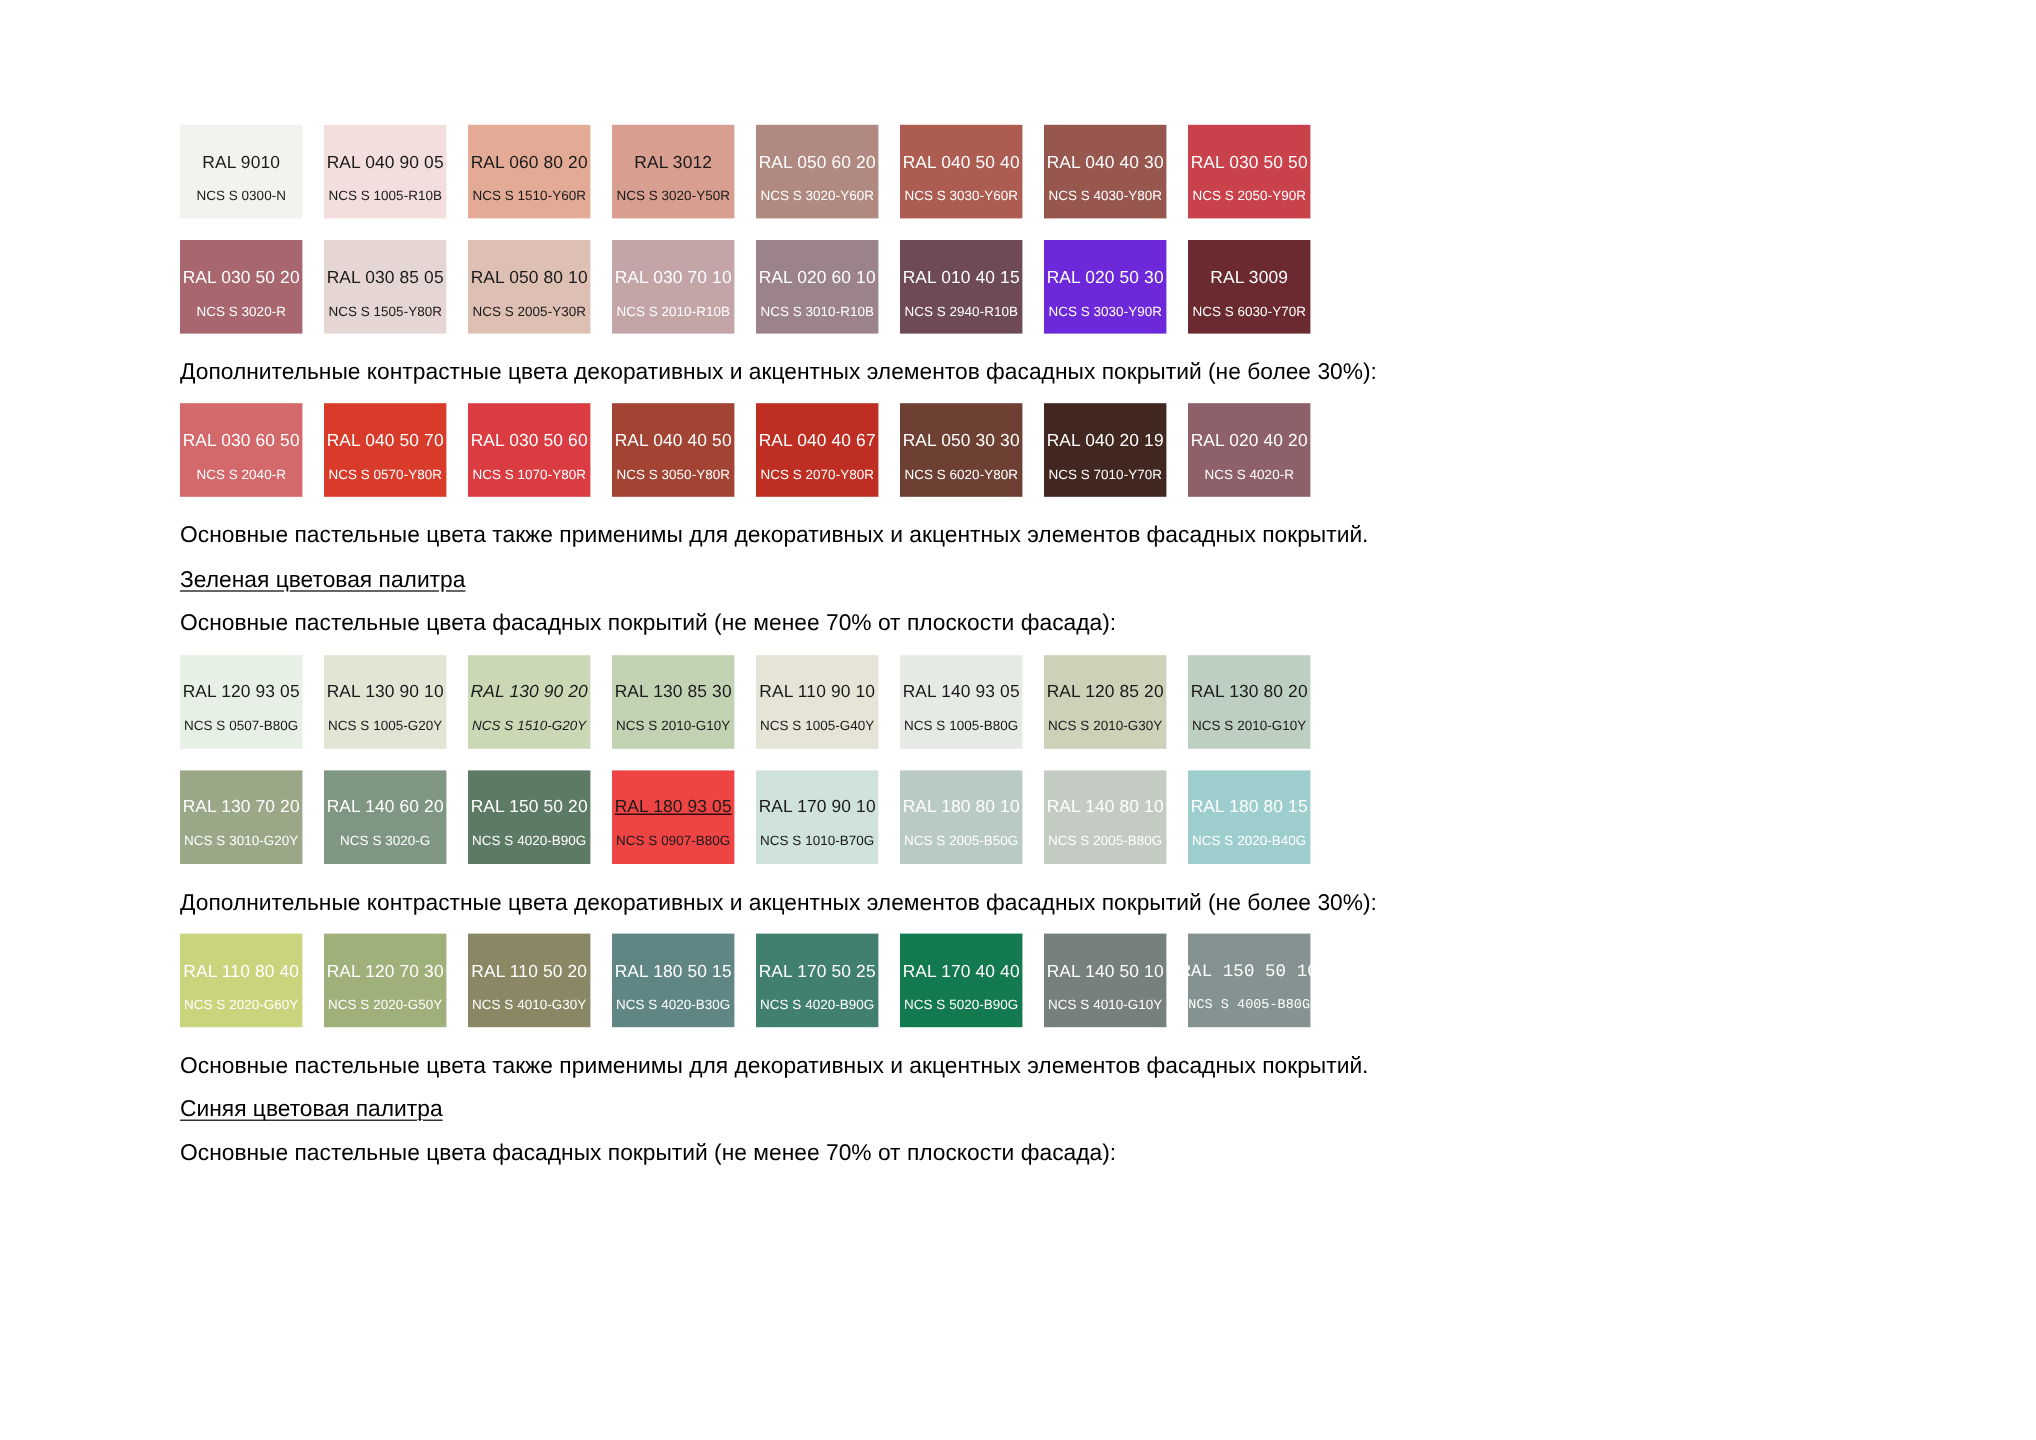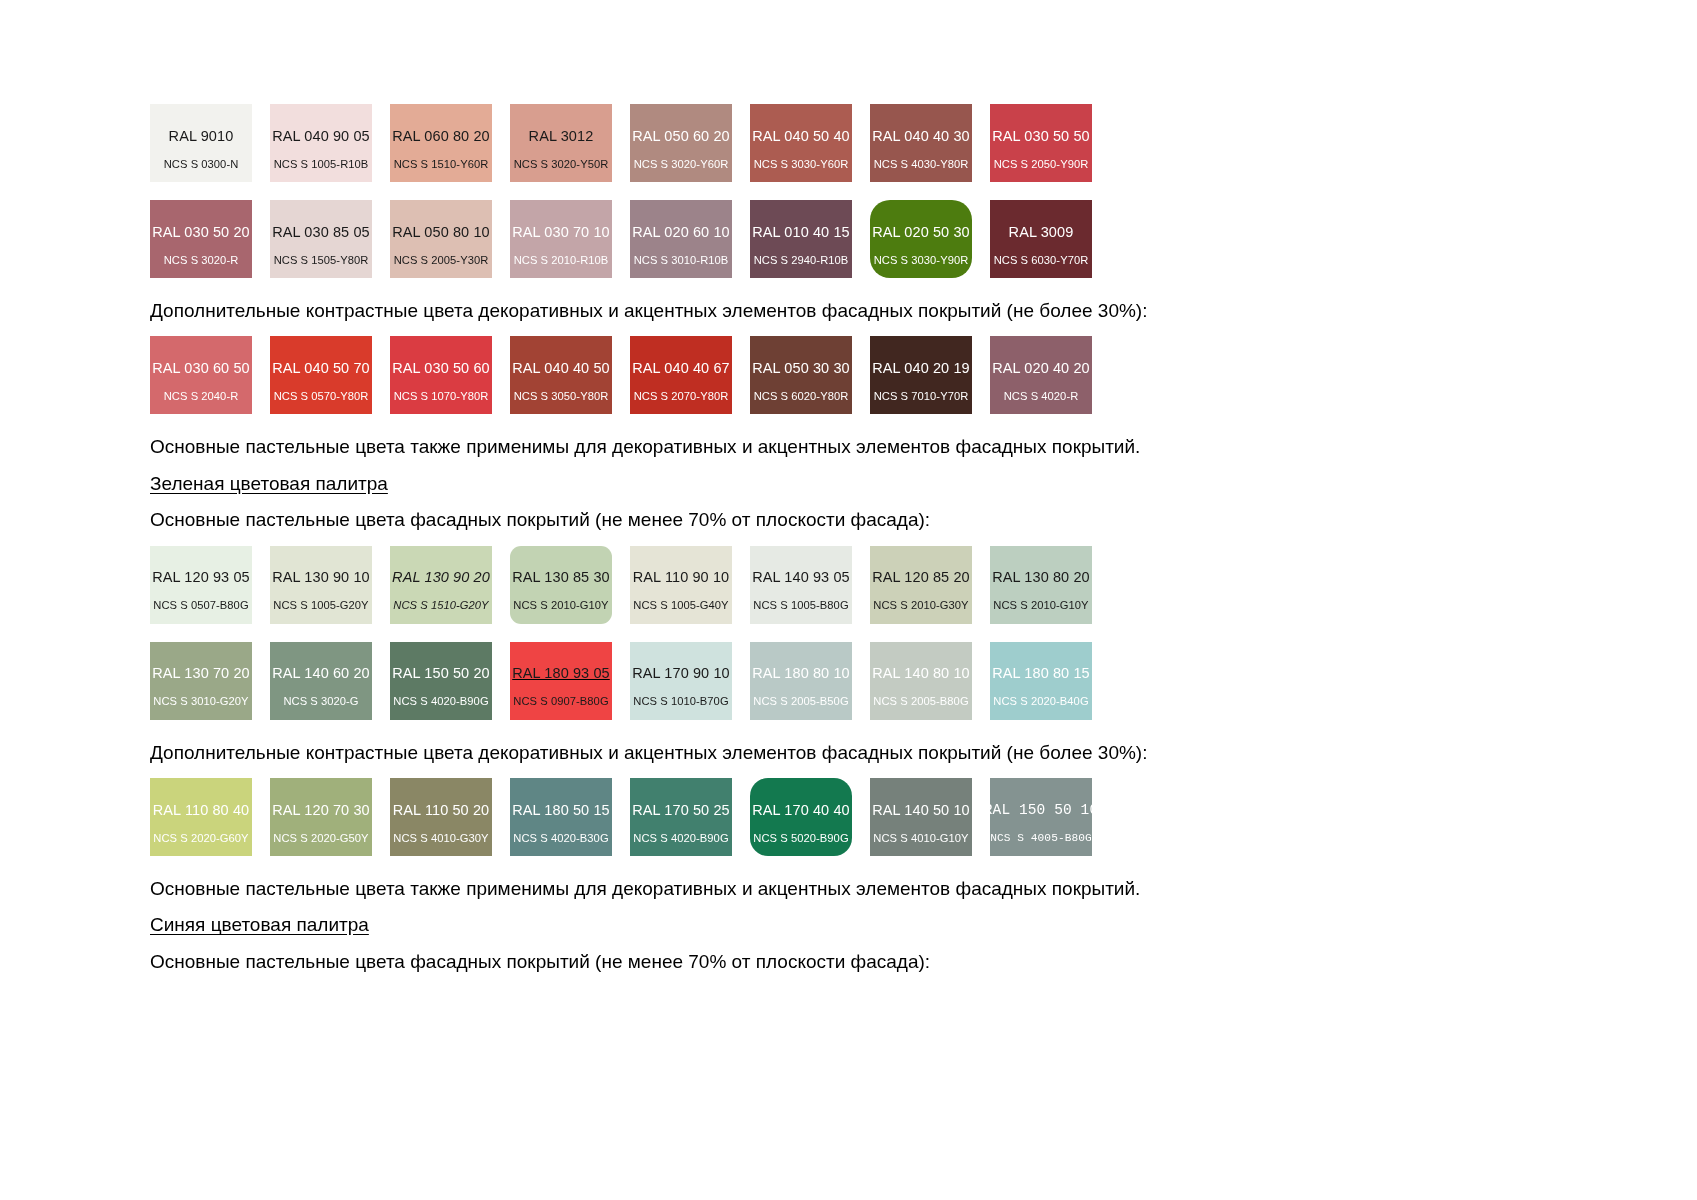--- a/index.html
+++ b/index.html
@@ -140,21 +140,21 @@
           <div class="ncs">NCS S 2010-R10B</div>
         </div>
         <div class="swatch dark" style="background: rgb(156, 131, 138);">
           <div class="ral">RAL 020 60 10</div>
           <div class="ncs">NCS S 3010-R10B</div>
         </div>
         <div class="swatch dark" style="background: rgb(109, 74, 85);">
           <div class="ral">RAL 010 40 15</div>
           <div class="ncs">NCS S 2940-R10B</div>
         </div>
-        <div class="swatch dark" style="background: #4d7c0f; border-radius: 20px;">
+        <div class="swatch dark" style="background: #6d28d9;">
           <div class="ral">RAL 020 50 30</div>
           <div class="ncs">NCS S 3030-Y90R</div>
         </div>
         <div class="swatch dark" style="background: rgb(107, 42, 47);">
           <div class="ral">RAL 3009</div>
           <div class="ncs">NCS S 6030-Y70R</div>
         </div>
       </div>
 
     <div class="gap-m"></div>
@@ -210,21 +210,21 @@
           <div class="ncs">NCS S 0507-B80G</div>
         </div>
         <div class="swatch light" style="background: rgb(225, 229, 212);">
           <div class="ral">RAL 130 90 10</div>
           <div class="ncs">NCS S 1005-G20Y</div>
         </div>
         <div class="swatch light" style="background: rgb(202, 216, 181); font-style: italic;">
           <div class="ral">RAL 130 90 20</div>
           <div class="ncs">NCS S 1510-G20Y</div>
         </div>
-        <div class="swatch light" style="background: rgb(194, 211, 179); border-radius: 11px;">
+        <div class="swatch light" style="background: rgb(194, 211, 179);">
           <div class="ral">RAL 130 85 30</div>
           <div class="ncs">NCS S 2010-G10Y</div>
         </div>
         <div class="swatch light" style="background: rgb(229, 228, 214);">
           <div class="ral">RAL 110 90 10</div>
           <div class="ncs">NCS S 1005-G40Y</div>
         </div>
         <div class="swatch light" style="background: rgb(230, 234, 228);">
           <div class="ral">RAL 140 93 05</div>
           <div class="ncs">NCS S 1005-B80G</div>
@@ -293,21 +293,21 @@
           <div class="ncs">NCS S 4010-G30Y</div>
         </div>
         <div class="swatch dark" style="background: rgb(95, 134, 133);">
           <div class="ral">RAL 180 50 15</div>
           <div class="ncs">NCS S 4020-B30G</div>
         </div>
         <div class="swatch dark" style="background: rgb(65, 128, 110);">
           <div class="ral">RAL 170 50 25</div>
           <div class="ncs">NCS S 4020-B90G</div>
         </div>
-        <div class="swatch dark" style="background: rgb(19, 121, 79); border-radius: 18px;">
+        <div class="swatch dark" style="background: rgb(19, 121, 79);">
           <div class="ral">RAL 170 40 40</div>
           <div class="ncs">NCS S 5020-B90G</div>
         </div>
         <div class="swatch dark" style="background: rgb(118, 129, 123);">
           <div class="ral">RAL 140 50 10</div>
           <div class="ncs">NCS S 4010-G10Y</div>
         </div>
         <div class="swatch dark" style="background: rgb(132, 147, 145); font-family: Liberation Mono, monospace;">
           <div class="ral">RAL 150 50 10</div>
           <div class="ncs">NCS S 4005-B80G</div>

